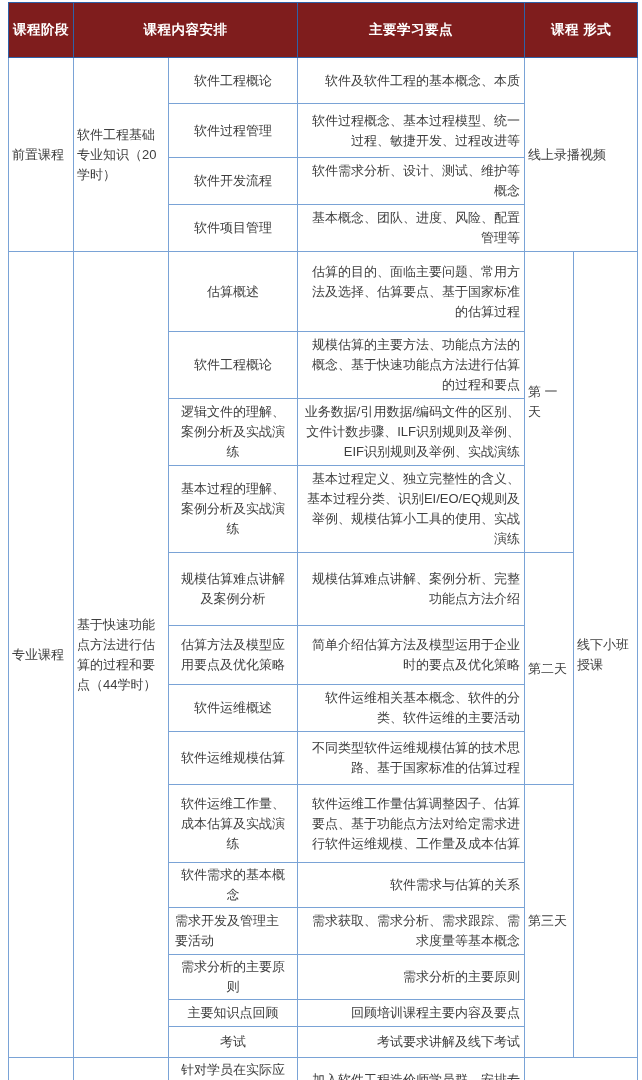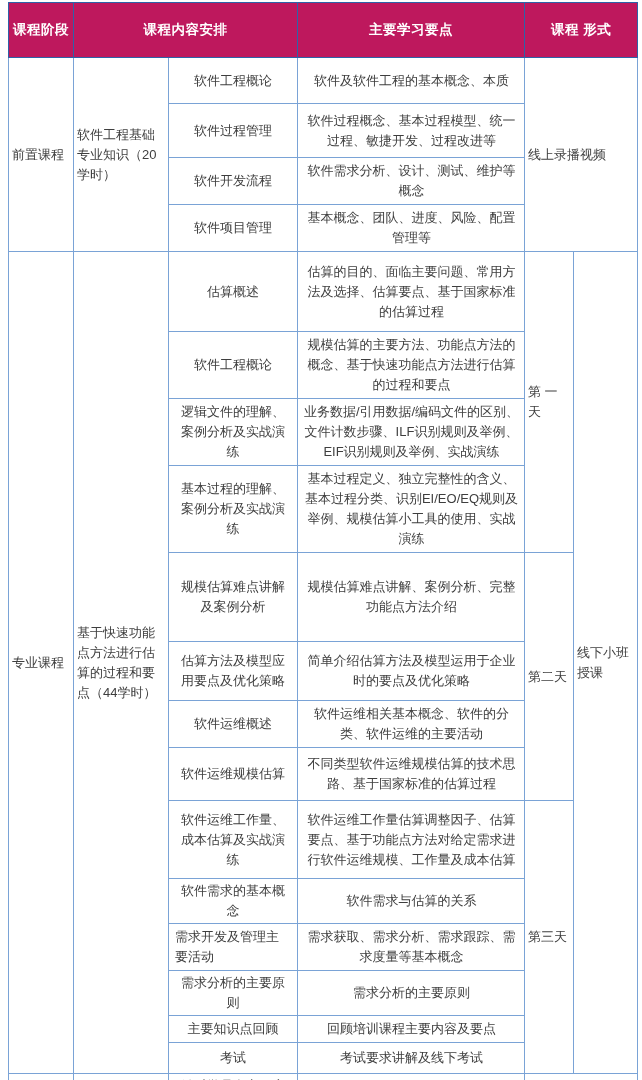--- a/index.html
+++ b/index.html
@@ -3,28 +3,28 @@
 <meta charset="utf-8">
 <style>
   html,body{margin:0;padding:0;background:#ffffff;}
   body{width:642px;height:1080px;overflow:hidden;
        font-family:"Liberation Sans","DejaVu Sans",sans-serif;
        color:#3e3e3e;}
   .wrap{padding:2px 5px 0 8px;}
   table.tbl{border-collapse:collapse;table-layout:fixed;width:629px;}
   .tbl td,.tbl th{border:1px solid #7aa3d6;overflow:hidden;
        font-size:13px;line-height:20px;word-break:break-all;}
-  .tbl th{background:#be185d;color:#ffffff;font-weight:bold;
+  .tbl th{background:#7f1d1d;color:#ffffff;font-weight:bold;
        font-size:13.5px;border:1px solid #2e62a8;text-align:center;
        vertical-align:middle;letter-spacing:.5px;margin-left:32px;}
   td.c-stage,td.c-module,td.c-day,td.c-form{
        text-align:left;vertical-align:middle;padding:1px 3px;}
   td.c-topic{text-align:center;vertical-align:middle;padding:2px 6px;}
   td.c-topic.al{text-align:left;margin-left:36px;}
-  td.c-points{text-align:center;vertical-align:middle;padding:3px 4px 3px 5px;}
+  td.c-points{text-align:right;vertical-align:middle;padding:3px 4px 3px 5px;}
 </style>
 </head>
 <body>
 
 <div class="wrap">
 <table class="tbl">
   <colgroup>
     <col style="width:65px">
         <col style="width:95px">
         <col style="width:129px">
@@ -75,21 +75,21 @@
   </tr>
   <tr style="height:63px">
     <td class="c-topic">逻辑文件的理解、案例分析及实战演练</td>
     <td class="c-points">业务数据/引用数据/编码文件的区别、文件计数步骤、ILF识别规则及举例、EIF识别规则及举例、实战演练</td>
   </tr>
   <tr style="height:64px">
     <td class="c-topic">基本过程的理解、案例分析及实战演练</td>
     <td class="c-points">基本过程定义、独立完整性的含义、基本过程分类、识别EI/EO/EQ规则及举例、规模估算小工具的使用、实战演练</td>
   </tr>
 
-  <tr style="height:89px">
+  <tr style="height:73px">
     <td class="c-topic">规模估算难点讲解及案例分析</td>
     <td class="c-points">规模估算难点讲解、案例分析、完整功能点方法介绍</td>
     <td class="c-day" rowspan="4">第二天</td>
   </tr>
   <tr style="height:59px">
     <td class="c-topic">估算方法及模型应用要点及优化策略</td>
     <td class="c-points">简单介绍估算方法及模型运用于企业时的要点及优化策略</td>
   </tr>
   <tr style="height:41px">
     <td class="c-topic">软件运维概述</td>

